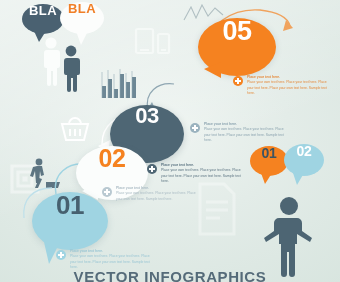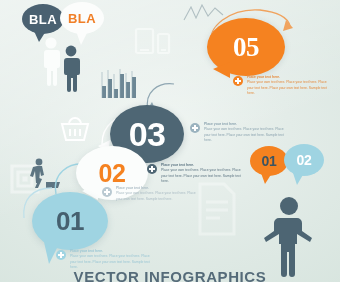--- a/index.html
+++ b/index.html
@@ -12,41 +12,41 @@
     position:relative;width:340px;height:282px;overflow:hidden;
     background:
       radial-gradient(ellipse 280px 200px at 48% 46%, #eef4f1 0%, #e3ece8 45%, #d8e5df 100%);
   }
   .bgwash{
     position:absolute;inset:0;
     background:linear-gradient(160deg, rgba(255,255,255,.55) 0%, rgba(255,255,255,0) 55%);
     pointer-events:none;
   }
   
-  .bubble{position:absolute;border-radius:50%;display:flex;align-items:center;justify-content:center;}
+  .bubble{position:absolute;border-radius:50%;display:flex;justify-content:center;}
   .bubble .num{font-weight:bold;letter-spacing:-.02em;line-height:1;}
   .tail{position:absolute;width:0;height:0;}
   
   #bla-dark{left:22px;top:4px;width:42px;height:30px;background:#4a6171;}
   #bla-dark .num{color:#ffffff;font-size:13px;letter-spacing:.5px;}
   #bla-dark .tail{left:12px;top:27px;border-left:5px solid transparent;border-right:7px solid transparent;border-top:11px solid #4a6171;}
   #bla-light{left:60px;top:2px;width:44px;height:32px;background:#fcfdfc;}
   #bla-light .num{color:#f07f27;font-size:13px;letter-spacing:.5px;}
   #bla-light .tail{left:16px;top:29px;border-left:5px solid transparent;border-right:7px solid transparent;border-top:14px solid #fcfdfc;}
   
   .person{position:absolute;}
   
-  #b05{left:207px;top:18px;width:78px;height:58px;background:#f58220;box-shadow:0 1px 6px rgba(90,110,120,.18);font-family:Liberation Serif, serif;}
+  #b05{left:198px;top:18px;width:78px;height:58px;background:#f58220;box-shadow:0 1px 6px rgba(90,110,120,.18);}
   #b05 .num{color:#ffffff;font-size:27px;}
   #b05 .tail{left:6px;top:44px;border-top:7px solid transparent;border-bottom:9px solid transparent;border-right:17px solid #f58220;}
   #b04{left:160px;top:60px;width:66px;height:56px;background:#e7edea;box-shadow:0 1px 5px rgba(90,110,120,.16);}
   #b04 .num{color:#46606f;font-size:24px;}
   #b04 .tail{left:4px;top:42px;border-top:6px solid transparent;border-bottom:8px solid transparent;border-right:15px solid #e7edea;}
   #b03{left:110px;top:105px;width:74px;height:58px;background:#4e6674;box-shadow:0 2px 7px rgba(60,80,95,.22);}
-  #b03 .num{color:#ffffff;font-size:34px;}
+  #b03 .num{color:#ffffff;font-size:22px;}
   #b03 .tail{left:8px;top:40px;border-top:7px solid transparent;border-bottom:10px solid transparent;border-right:17px solid #4e6674;}
   #b02{left:76px;top:146px;width:72px;height:54px;background:#fbfdfc;box-shadow:0 2px 7px rgba(90,110,120,.16);}
   #b02 .num{color:#f58220;font-size:25px;}
   #b02 .tail{left:6px;top:38px;border-top:7px solid transparent;border-bottom:9px solid transparent;border-right:16px solid #fbfdfc;}
   #b01{left:32px;top:192px;width:76px;height:58px;background:#9fd4e2;box-shadow:0 2px 7px rgba(80,120,135,.18);}
   #b01 .num{color:#46606f;font-size:26px;}
   #b01 .tail{left:12px;top:50px;border-left:5px solid transparent;border-right:11px solid transparent;border-top:22px solid #9fd4e2;}
   
   #s01{left:250px;top:146px;width:38px;height:30px;background:#f58220;}
   #s01 .num{color:#3c5462;font-size:14px;}

